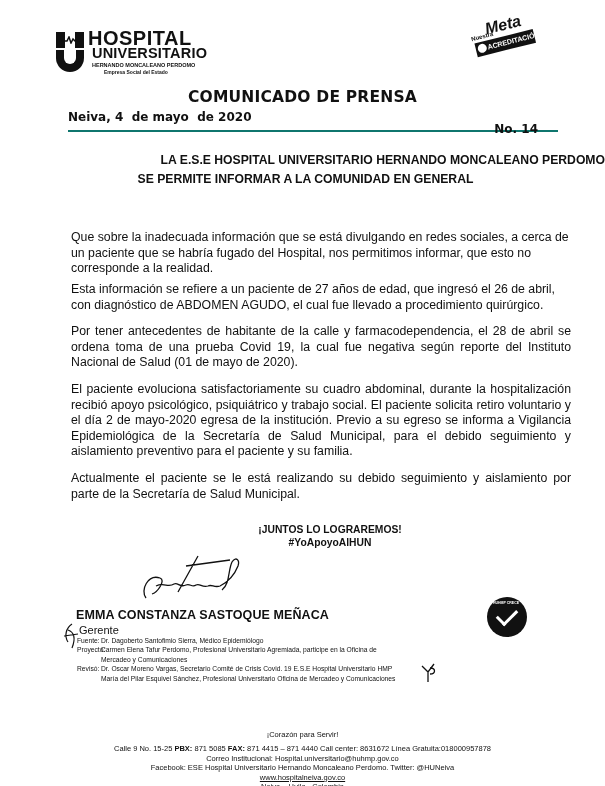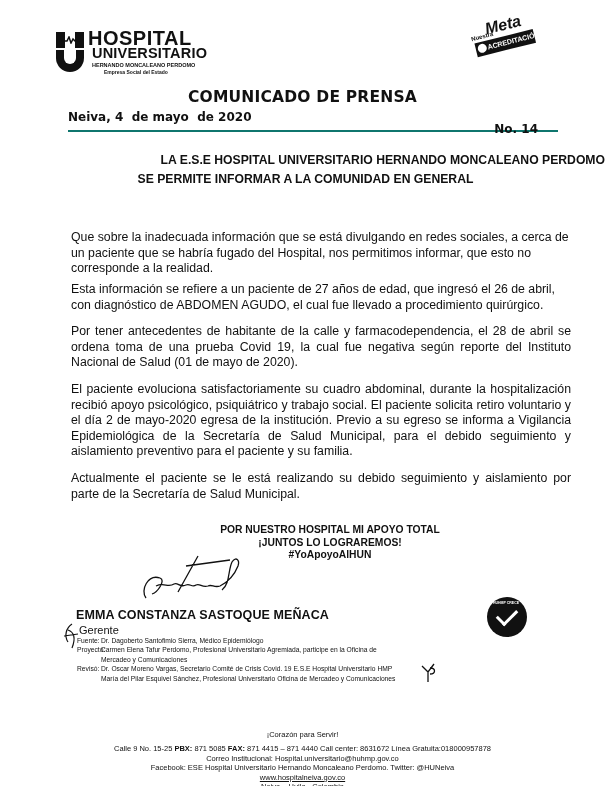--- a/index.html
+++ b/index.html
@@ -109,21 +109,20 @@
 <div class="heading h1">LA E.S.E HOSPITAL UNIVERSITARIO HERNANDO MONCALEANO PERDOMO</div>
 <div class="heading h2">SE PERMITE INFORMAR A LA COMUNIDAD EN GENERAL</div>
 
 <div class="para p1">Que sobre la inadecuada información que se está divulgando en redes sociales, a cerca de un paciente que se habría fugado del Hospital, nos permitimos informar, que esto no corresponde a la realidad.</div>
 <div class="para p2">Esta información se refiere a un paciente de 27 años de edad, que ingresó el 26 de abril, con diagnóstico de ABDOMEN AGUDO, el cual fue llevado a procedimiento quirúrgico.</div>
 <div class="para p3 justify">Por tener antecedentes de habitante de la calle y farmacodependencia, el 28 de abril se ordena toma de una prueba Covid 19, la cual fue negativa según reporte del Instituto Nacional de Salud (01 de mayo de 2020).</div>
 <div class="para p4 justify">El paciente evoluciona satisfactoriamente su cuadro abdominal, durante la hospitalización recibió apoyo psicológico, psiquiátrico y trabajo social. El paciente solicita retiro voluntario y el día 2 de mayo-2020 egresa de la institución. Previo a su egreso se informa a Vigilancia Epidemiológica de la Secretaría de Salud Municipal, para el debido seguimiento y aislamiento preventivo para el paciente y su familia.</div>
 <div class="para p5 justify">Actualmente el paciente se le está realizando su debido seguimiento y aislamiento por parte de la Secretaría de Salud Municipal.</div>
 
 <div class="closing">
-  <div>POR NUESTRO HOSPITAL MI APOYO TOTAL</div>
   <div>¡JUNTOS LO LOGRAREMOS!</div>
   <div>#YoApoyoAlHUN</div>
 </div>
 
 <svg class="signature" viewBox="0 0 120 50">
   <path d="M8,46 C2,38 10,22 22,26 C28,28 20,40 14,42 M18,34 C26,30 30,36 36,32 C40,30 42,36 48,33 C52,31 54,36 58,33 C62,31 64,36 70,34 C74,32 76,36 82,34 C90,30 96,24 100,14 C102,8 98,4 94,10 C90,18 92,32 84,38 M40,40 L60,4 M48,14 L92,8" fill="none" stroke="#111" stroke-width="1.3"></path>
 </svg>
 <svg class="initials-1" viewBox="0 0 18 30">
   <path d="M10,2 C4,6 2,14 6,20 M6,8 C12,10 14,16 10,26 M2,14 L16,12" fill="none" stroke="#111" stroke-width="1.2"></path>
 </svg>

